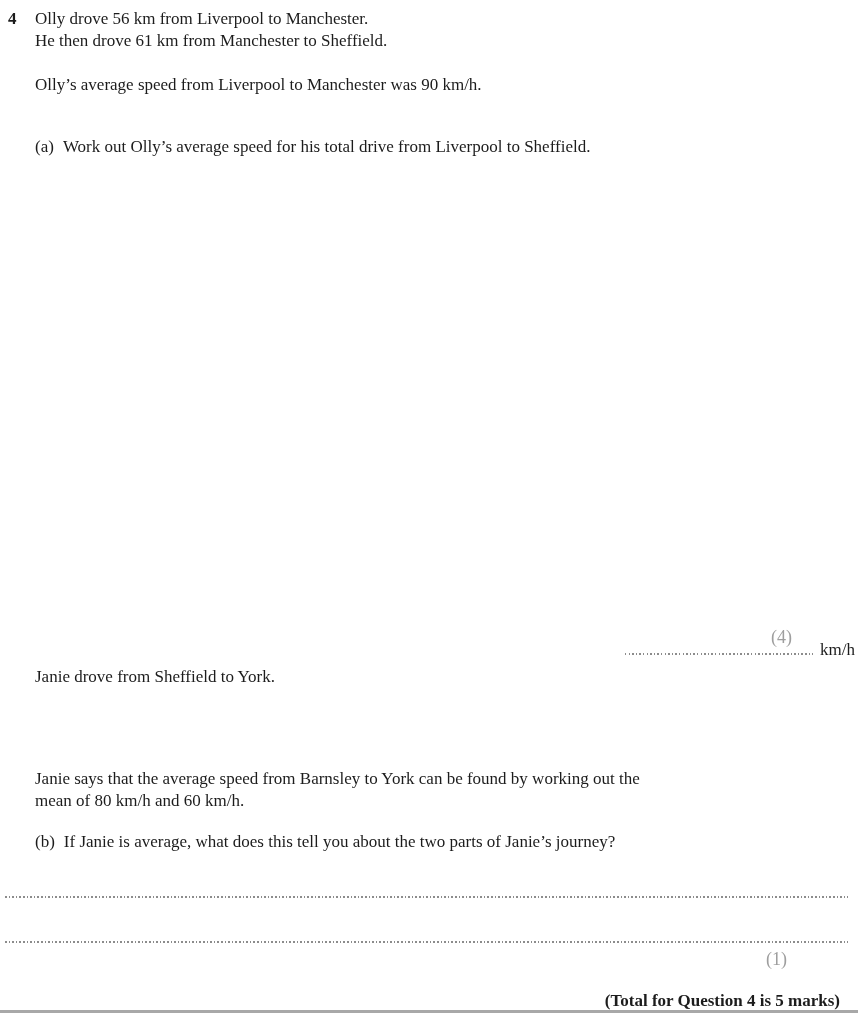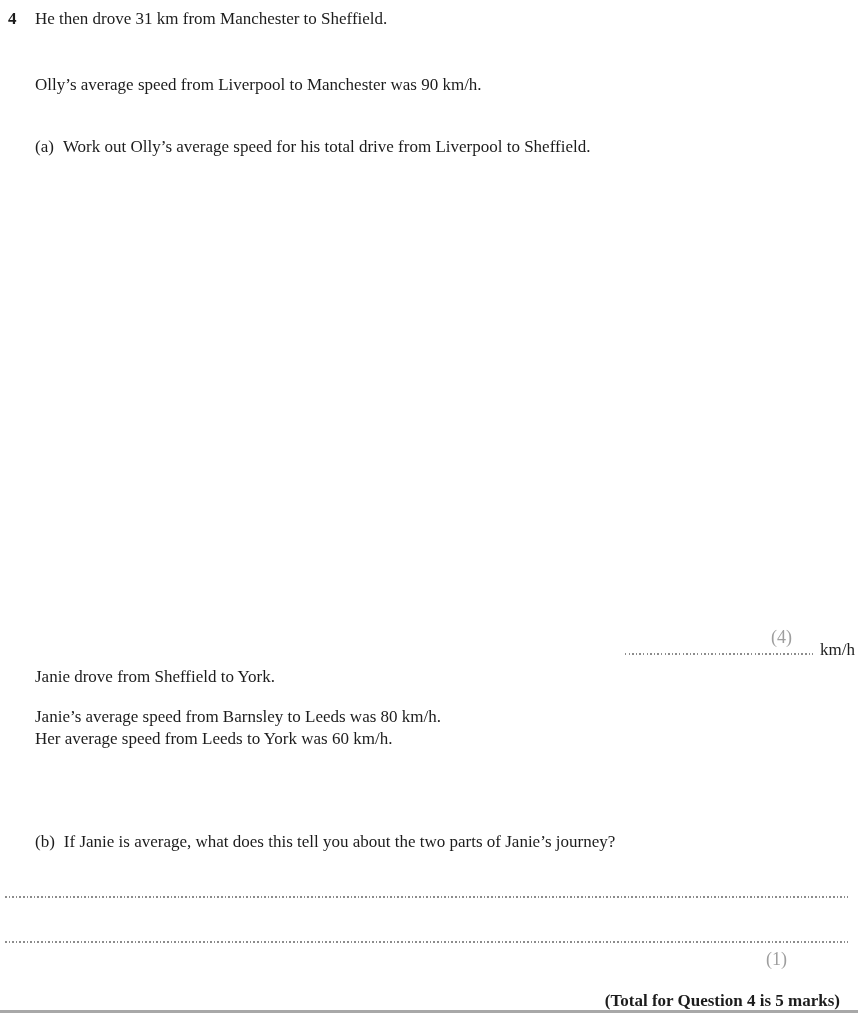--- a/index.html
+++ b/index.html
@@ -64,21 +64,22 @@
   }
 </style>
 </head>
 <body>
 
 <div class="page">
 
   <div class="abs qnum">4</div>
 
   <div class="abs body-col" style="top:8px">
-    <div>He then drove 31 km from Manchester to Sheffield.</div>
+    <div>Olly drove 56 km from Liverpool to Manchester.</div>
+    <div>He then drove 61 km from Manchester to Sheffield.</div>
   </div>
 
   <div class="abs body-col" style="top:74px">
     <div>Olly’s average speed from Liverpool to Manchester was 90 km/h.</div>
   </div>
 
   <div class="abs body-col part-row" style="top:136px">
     <span class="part-label">(a)</span>
     <span>Work out Olly’s average speed for his total drive from Liverpool to Sheffield.</span>
   </div>
@@ -86,25 +87,25 @@
   <div class="abs answer-a">
     <span class="dotline-short"></span><span>km/h</span>
   </div>
 
   <div class="abs marks marks-a">(4)</div>
 
   <div class="abs body-col" style="top:666px">
     <div>Janie drove from Sheffield to York.</div>
   </div>
 
-  <div class="abs body-col" style="top:706px">
-    <div>Janie’s average speed from Barnsley to Leeds was 80 km/h.</div>
-    <div>Her average speed from Leeds to York was 60 km/h.</div>
+
+  <div class="abs body-col" style="top:768px">
+    <div>Janie says that the average speed from Barnsley to York can be found by working out the</div>
+    <div>mean of 80 km/h and 60 km/h.</div>
   </div>
-
 
   <div class="abs body-col part-row" style="top:831px">
     <span class="part-label">(b)</span>
     <span>If Janie is average, what does this tell you about the two parts of Janie’s journey?</span>
   </div>
 
   <div class="abs dotline-full" style="top:896px"></div>
   <div class="abs dotline-full" style="top:941px"></div>
 
   <div class="abs marks marks-b">(1)</div>

